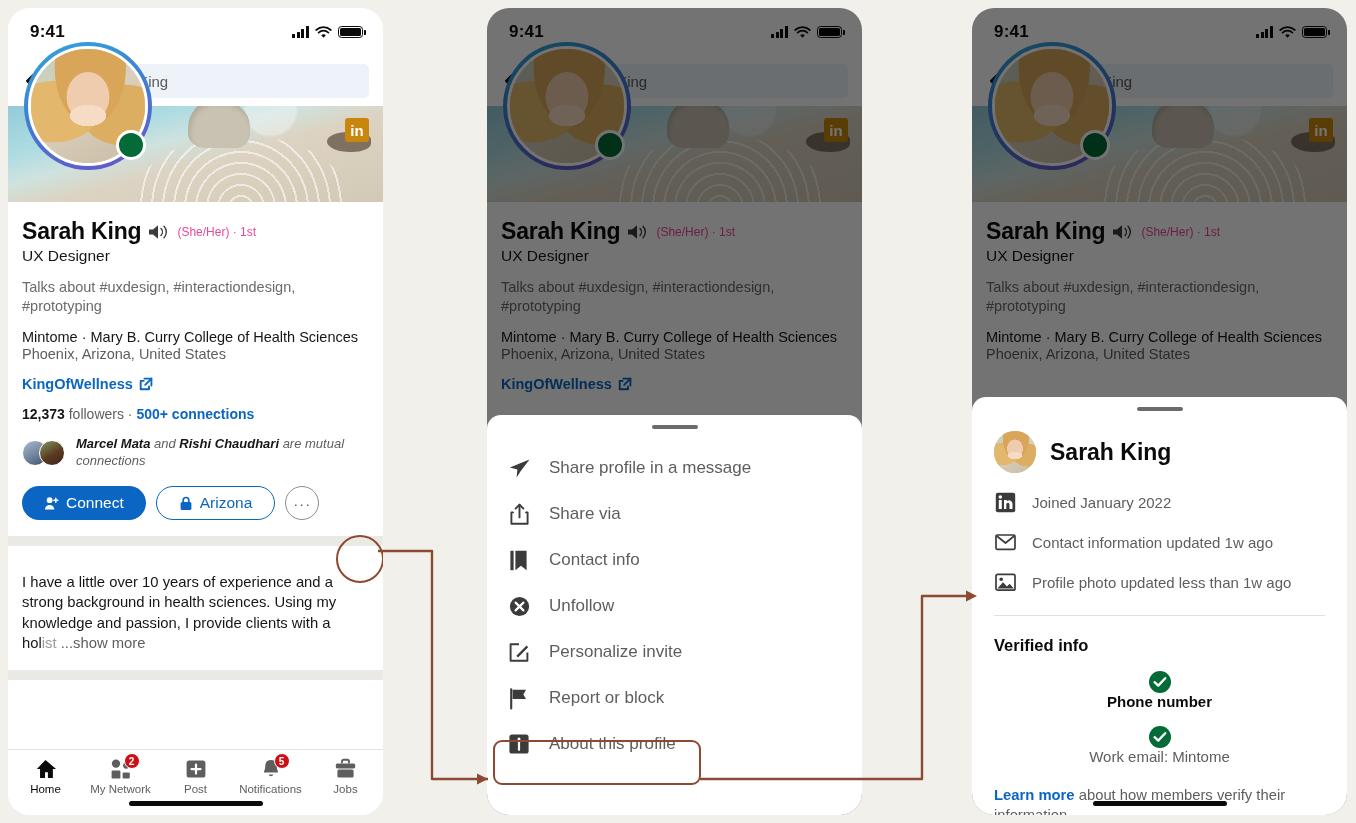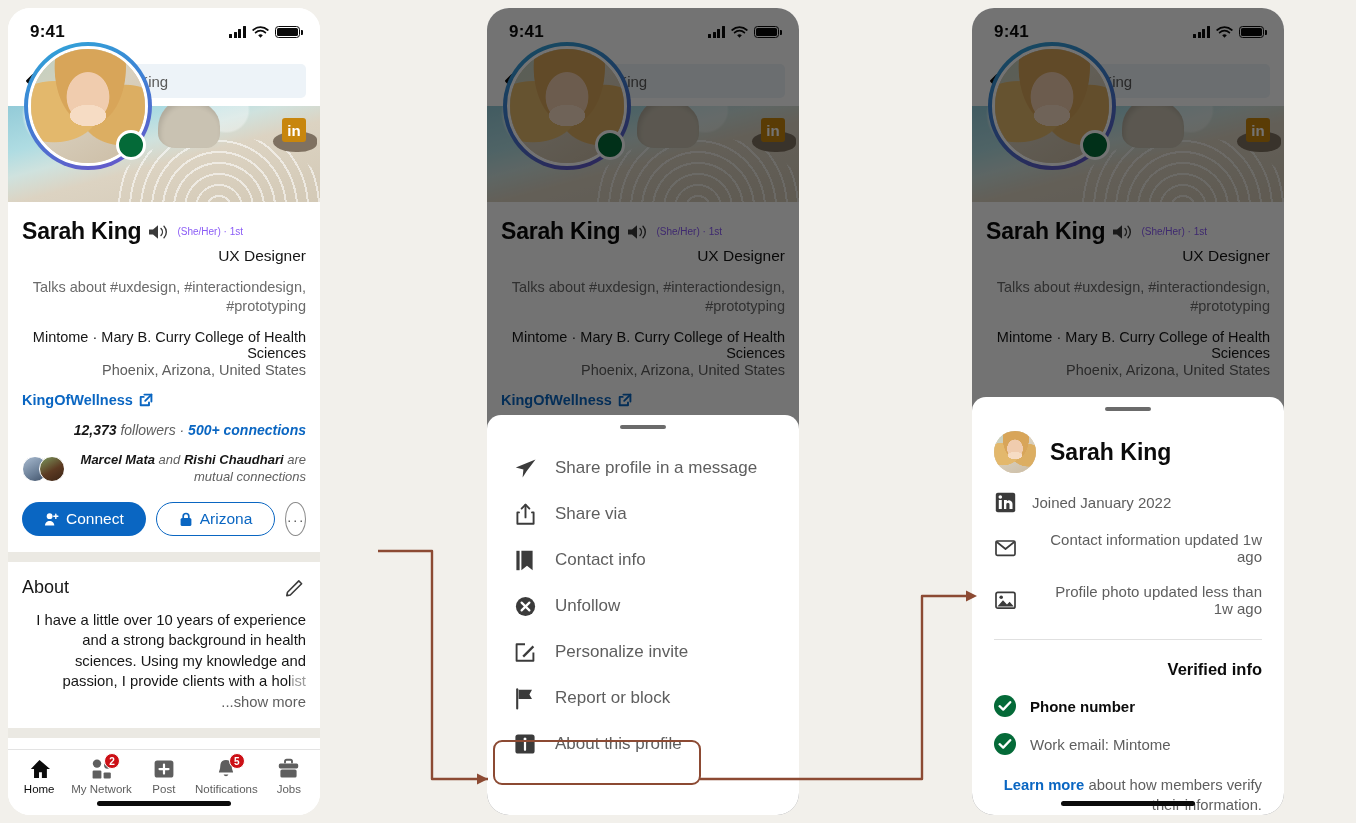--- a/index.html
+++ b/index.html
@@ -6,22 +6,22 @@
   html, body {
     width: 1356px; height: 823px;
     background: #F2F0EB;
     font-family: "Liberation Sans", sans-serif;
     overflow: hidden;
   }
   .stage { position: relative; width: 1356px; height: 823px; }
 
   
   .phone {
-    position: absolute; top: 8px; width: 312px; height: 807px;
-    background: #FFFFFF; border-radius: 22px; overflow: hidden; text-align: right;
+    position: absolute; top: 8px; width: 375px; height: 807px;
+    background: #FFFFFF; border-radius: 22px; overflow: hidden;
   }
   #phone1 { left: 8px; }
   #phone2 { left: 487px; }
   #phone3 { left: 972px; }
 
   .screen { position: relative; width: 100%; height: 100%; background:#fff; }
 
   
   .statusbar {
     height: 48px; display: flex; align-items: center;
@@ -89,28 +89,28 @@
   .presence { position:absolute; right:6px; bottom:10px; width:30px; height:30px;
     border-radius:50%; background:#046A38; border:3px solid #fff; }
   .li-badge { position:absolute; right:14px; top:110px; width:24px; height:24px;
     background:#C8860D; border-radius:3px; color:#fff; font-weight:bold; font-size:15px;
     display:flex; align-items:center; justify-content:center; font-family:"Liberation Sans",sans-serif; }
 
   
   .info { padding: 16px 14px 0 14px; }
   .name-row { display:flex; align-items:center; gap:7px; flex-wrap:wrap; }
   .pname { font-size:23px; font-weight:bold; color:#0B0B0B; letter-spacing:-.2px; }
-  .pronouns { font-size:10px; color:#8b5cf6; }
+  .pronouns { font-size:12px; color:#ec4899; }
   .headline { font-size:15.5px; color:#161616; margin-top:2px; }
   .talks { font-size:14.5px; color:#6B6B6B; margin-top:13px; line-height:1.32; }
   .company { font-size:14.5px; color:#161616; margin-top:13px; }
   .location { font-size:14.5px; color:#5E5E5E; margin-top:1px; }
   .website { font-size:14.5px; color:#0A66C2; font-weight:bold; margin-top:14px;
     display:flex; align-items:center; gap:6px; }
-  .followers { font-size:14px; color:#5E5E5E; margin-top:14px;font-style:italic; }
+  .followers { font-size:14px; color:#5E5E5E; margin-top:14px; }
   .followers b { color:#161616; }
   .followers a { color:#0A66C2; font-weight:bold; text-decoration:none; }
   .mutuals { display:flex; align-items:center; gap:10px; margin-top:14px; }
   .mstack { position:relative; width:44px; height:26px; flex:0 0 auto; }
   .mface { position:absolute; top:0; width:26px; height:26px; border-radius:50%;
     border:1.5px solid #fff; }
   .mface.a { left:0; background:linear-gradient(150deg,#A9BBD0,#6A7E96 60%,#3E4F66); }
   .mface.b { left:17px; background:linear-gradient(150deg,#7C9A5E,#5C3A22 55%,#3A2415); }
   .mtext { font-size:13px; color:#5E5E5E; line-height:1.3;font-style:italic; }
   .mtext b { color:#161616; }
@@ -152,38 +152,38 @@
     width:134px; height:5px; background:#0B0B0B; border-radius:3px; }
 
   
   .scrim { position:absolute; inset:0; background:rgba(0,0,0,.55); }
   .sheet { position:absolute; left:0; right:0; bottom:0; background:#fff;
     border-radius:14px 14px 0 0; }
   .grabber { width:46px; height:4px; background:#6B6B6B; border-radius:3px;
     margin:10px auto 0 auto; }
 
   .menu { padding:16px 0 14px 0; }
-  .menu-item { display:flex; align-items:center; gap:18px; padding:11px 26px; position:relative; }
+  .menu-item { display:flex; align-items:center; gap:18px; padding:11px 20px; position:relative; }
   .menu-label { font-size:17px; color:#5E5E5E; }
   .menu-icon { width:24px; height:24px; flex:0 0 auto; display:flex; align-items:center; justify-content:center; }
   .menu-highlight { position:absolute; left:6px; top:756px; width:208px; height:45px;
     border:2.2px solid #8C4A33; border-radius:9px; }
 
   
   .apf { padding: 0 22px 0 22px; }
   .apf-head { display:flex; align-items:center; gap:14px; margin-top:20px; }
   .apf-av { width:42px; height:42px; border-radius:50%; overflow:hidden; position:relative;
     background:#DCC6A6; flex:0 0 auto; }
   .apf-name { font-size:23px; font-weight:bold; color:#0B0B0B; }
   .apf-row { display:flex; align-items:center; gap:16px; margin-top:18px; }
   .apf-ic { width:22px; height:22px; flex:0 0 auto; display:flex; align-items:center; justify-content:center; }
   .apf-text { font-size:15px; color:#5E5E5E; }
   .apf-rule { height:1px; background:#E0E0E0; margin:22px 0 0 0; }
   .apf-h2 { font-size:16.5px; font-weight:bold; color:#0B0B0B; margin-top:20px; }
-  .vrow { display:flex; align-items:center; gap:14px; margin-top:16px; }
+  .vrow { display:flex; align-items:center; margin-top:16px;flex-direction:column; }
   .vcheck { width:22px; height:22px; border-radius:50%; background:#046A38;
     display:flex; align-items:center; justify-content:center; flex:0 0 auto; }
   .vtext { font-size:15px; color:#0B0B0B; font-weight:bold; }
   .vtext span { font-weight:normal; color:#5E5E5E; }
   .learn { font-size:14.8px; color:#5E5E5E; line-height:1.38; margin-top:20px; }
   .learn a { color:#0A66C2; font-weight:bold; text-decoration:none; }
 
   
   .connectors { position:absolute; inset:0; pointer-events:none; }
 </style>
@@ -300,26 +300,20 @@
             </svg>
             <span>Arizona</span>
           </div>
           <div class="btn-more">···</div>
         </div>
       </div>
 
       <div class="divider-gap"></div>
 
       <div class="about">
-        <div class="about-head">
-          <div class="about-title">About</div>
-          <svg width="22" height="22" viewBox="0 0 22 22">
-            <path d="M3.5 16.2 L14.8 4.9 l2.8 2.8 L6.3 19 L2.8 19.6 Z" stroke="#3B3B3B" stroke-width="1.6" fill="none" stroke-linejoin="round"></path>
-          </svg>
-        </div>
         <div class="about-body">
           <span>I have a little over 10 years of experience and a strong background in health sciences. Using my knowledge and passion, I provide clients with a hol</span><span class="fade-tail">ist</span> <span class="showmore">...show more</span>
         </div>
       </div>
 
       <div class="nav-gap"></div>
       <div class="ghost-row">
         <span style="color:#161616;opacity:.9">&nbsp;</span>
       </div>
 

